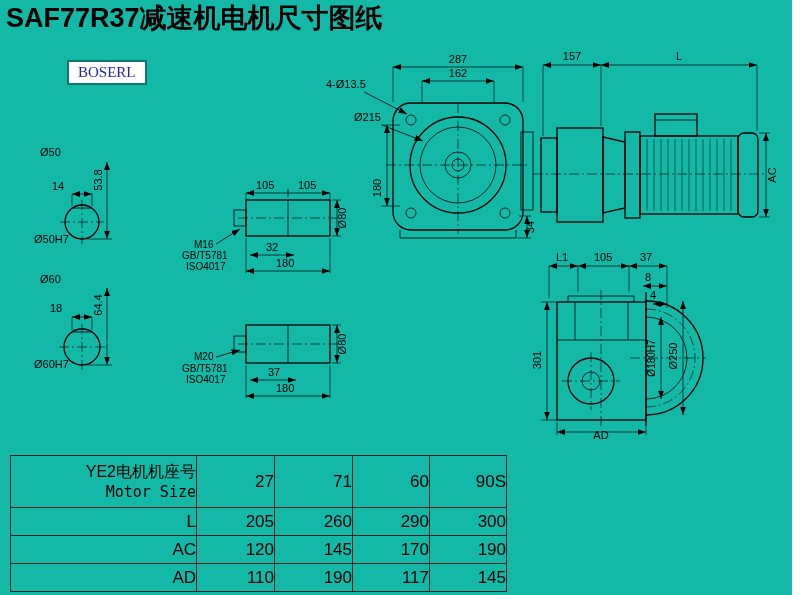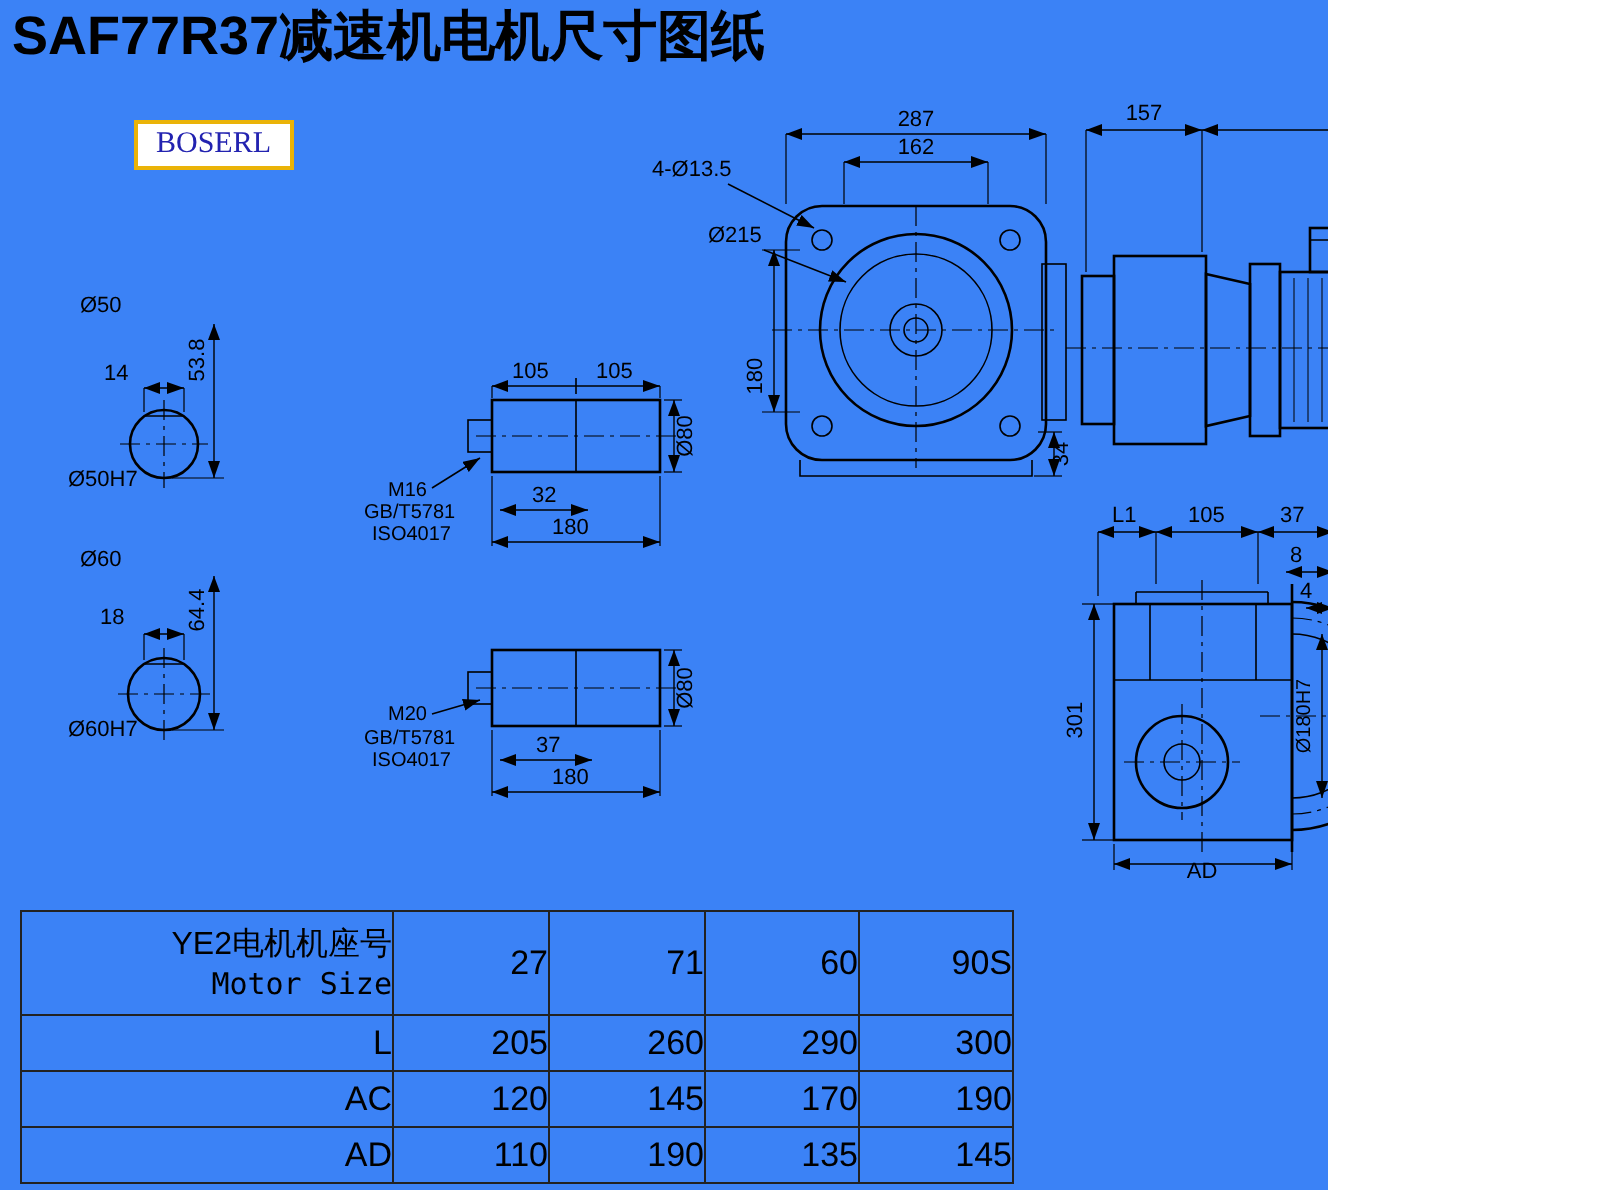--- a/index.html
+++ b/index.html
@@ -1,20 +1,20 @@
 <!DOCTYPE html>
 <html><head>
 <meta charset="utf-8">
 <style>
   html,body{margin:0;padding:0;background:#fff;}
-  .page{position:relative;width:664px;height:595px;background:#3b82f6;overflow:hidden;
+  .page{position:relative;width:792px;height:595px;background:#14b8a6;overflow:hidden;
         font-family:"Liberation Sans",sans-serif;color:#000;}
   .title{position:absolute;left:6px;top:0px;margin:0;font-size:27px;font-weight:bold;
          font-family:"Liberation Sans",sans-serif;}
-  .logo{position:absolute;left:67px;top:60px;border:2px solid #eab308;color:#2323b0;
+  .logo{position:absolute;left:67px;top:60px;border:2px solid #0f766e;color:#2323b0;
         font-family:"Liberation Serif",serif;font-size:15px;padding:2px 9px;background:#fff;}
   svg.draw{position:absolute;left:0;top:40px;}
   
   .out{stroke:#000;stroke-width:1.3;fill:none;}
   .thin{stroke:#000;stroke-width:.8;fill:none;}
   .fin{stroke:#000;stroke-width:.5;fill:none;}
   .dim{stroke:#000;stroke-width:.7;fill:none;}
   .ext{stroke:#000;stroke-width:.6;fill:none;}
   .cl{stroke:#000;stroke-width:.6;fill:none;stroke-dasharray:10 3 2 3;}
   .dt{font:11px "Liberation Sans",sans-serif;fill:#000;}
@@ -276,18 +276,18 @@
       <td>AC</td>
       <td>120</td>
       <td>145</td>
       <td>170</td>
       <td>190</td>
     </tr>
     <tr class="r">
       <td>AD</td>
       <td>110</td>
       <td>190</td>
-      <td>135</td>
+      <td>117</td>
       <td>145</td>
     </tr>
   </tbody>
     </table>
 </div>
 
 </body></html>

